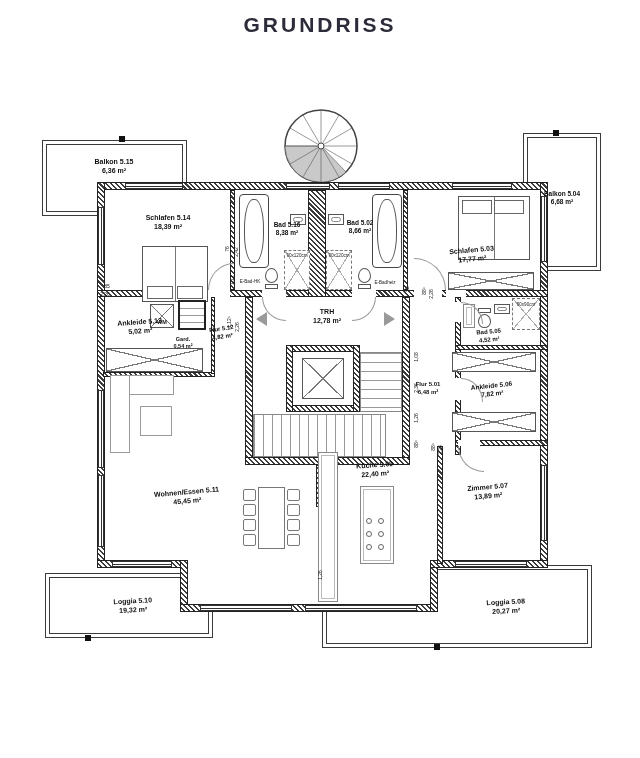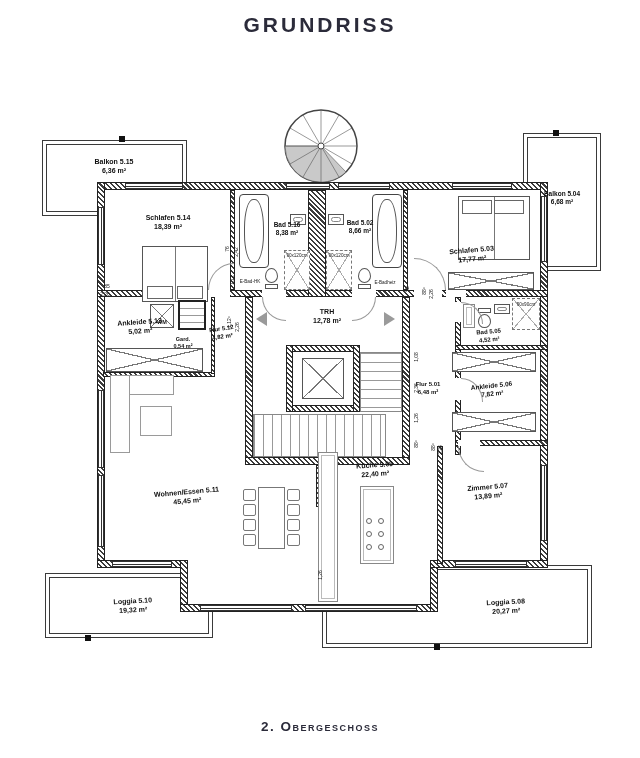--- a/index.html
+++ b/index.html
@@ -314,14 +314,13 @@
   <div class="dim" style="left:416px;top:388px;transform:translate(-50%,-50%) rotate(-90deg);">2,36</div>
   <div class="dim" style="left:416px;top:418px;transform:translate(-50%,-50%) rotate(-90deg);">1,26</div>
   <div class="dim" style="left:416px;top:444px;transform:translate(-50%,-50%) rotate(-90deg);">88⁵</div>
   <div class="dim" style="left:424px;top:291px;transform:translate(-50%,-50%) rotate(-90deg);">88⁵</div>
   <div class="dim" style="left:431px;top:294px;transform:translate(-50%,-50%) rotate(-90deg);">2,26</div>
   <div class="dim" style="left:433px;top:447px;transform:translate(-50%,-50%) rotate(-90deg);">88⁵</div>
   <div class="dim" style="left:440px;top:450px;transform:translate(-50%,-50%) rotate(-90deg);">2,26</div>
   <div class="dim" style="left:320px;top:575px;transform:translate(-50%,-50%) rotate(-90deg);">1,26</div>
   <div class="dim" style="left:407px;top:289px;transform:translate(-50%,-50%) rotate(-90deg);">52</div>
 
-  <div class="footer">2. Obergeschoss</div>
 </div>
 
 </body></html>

